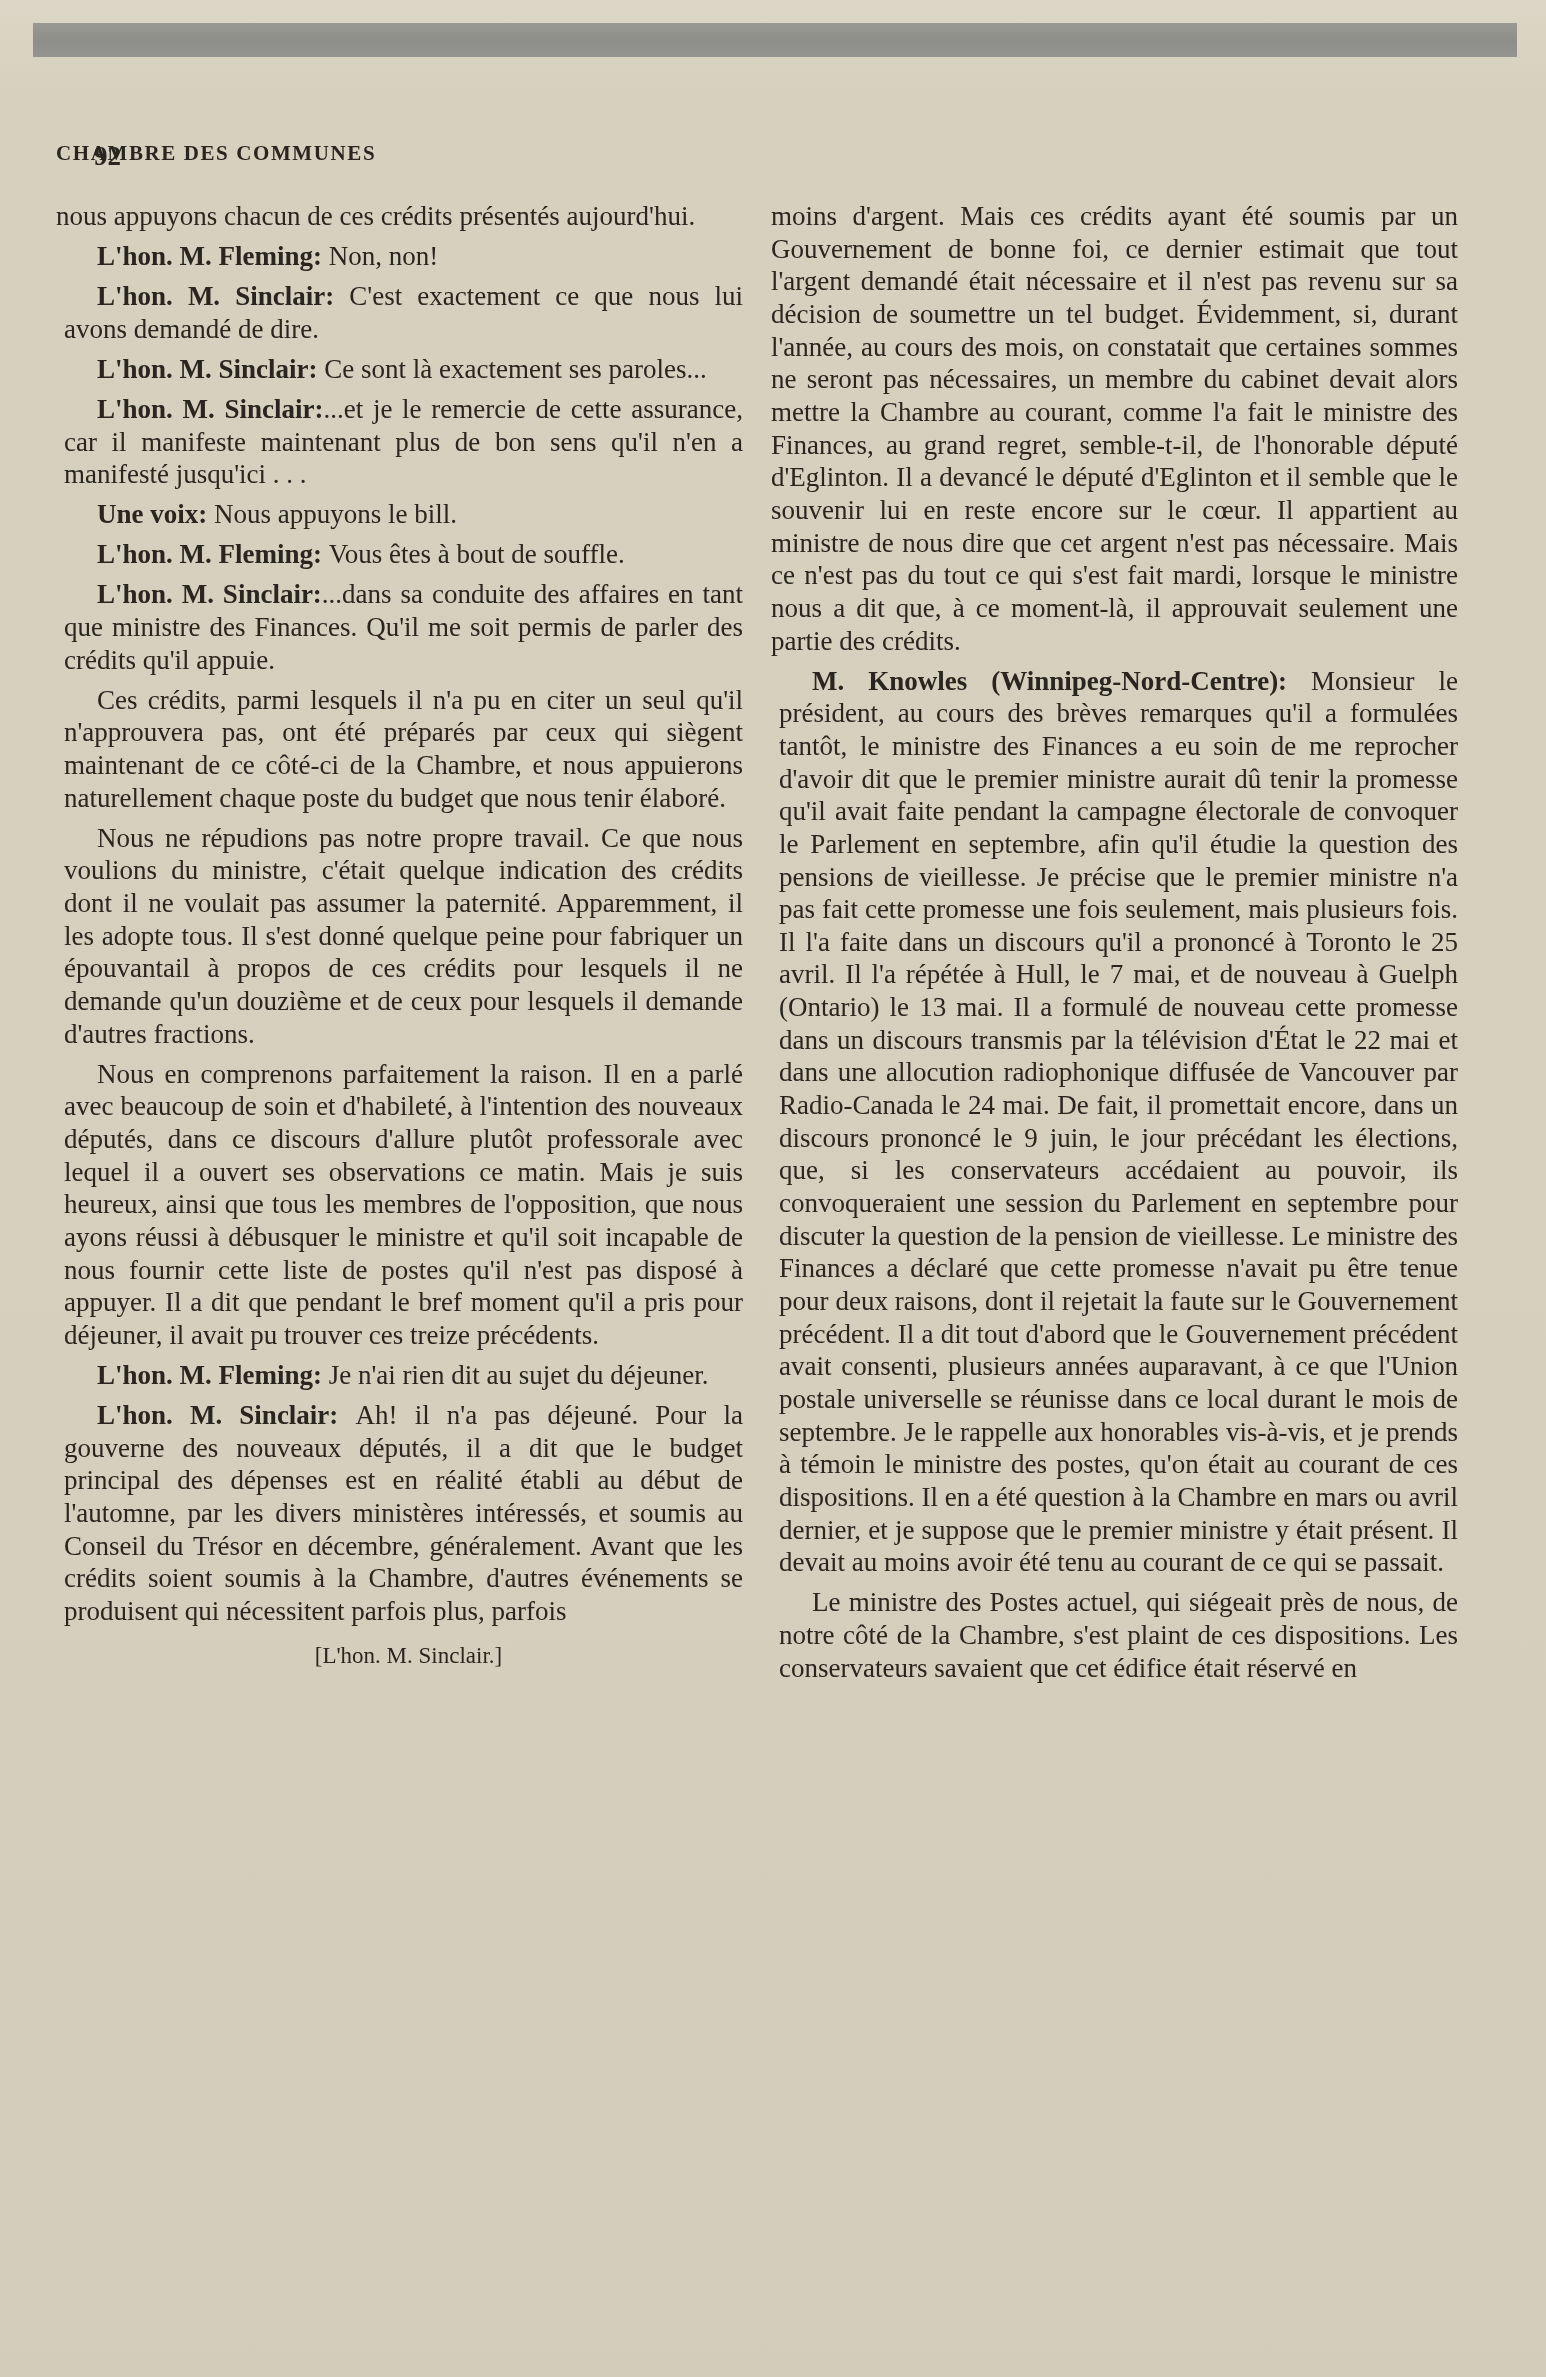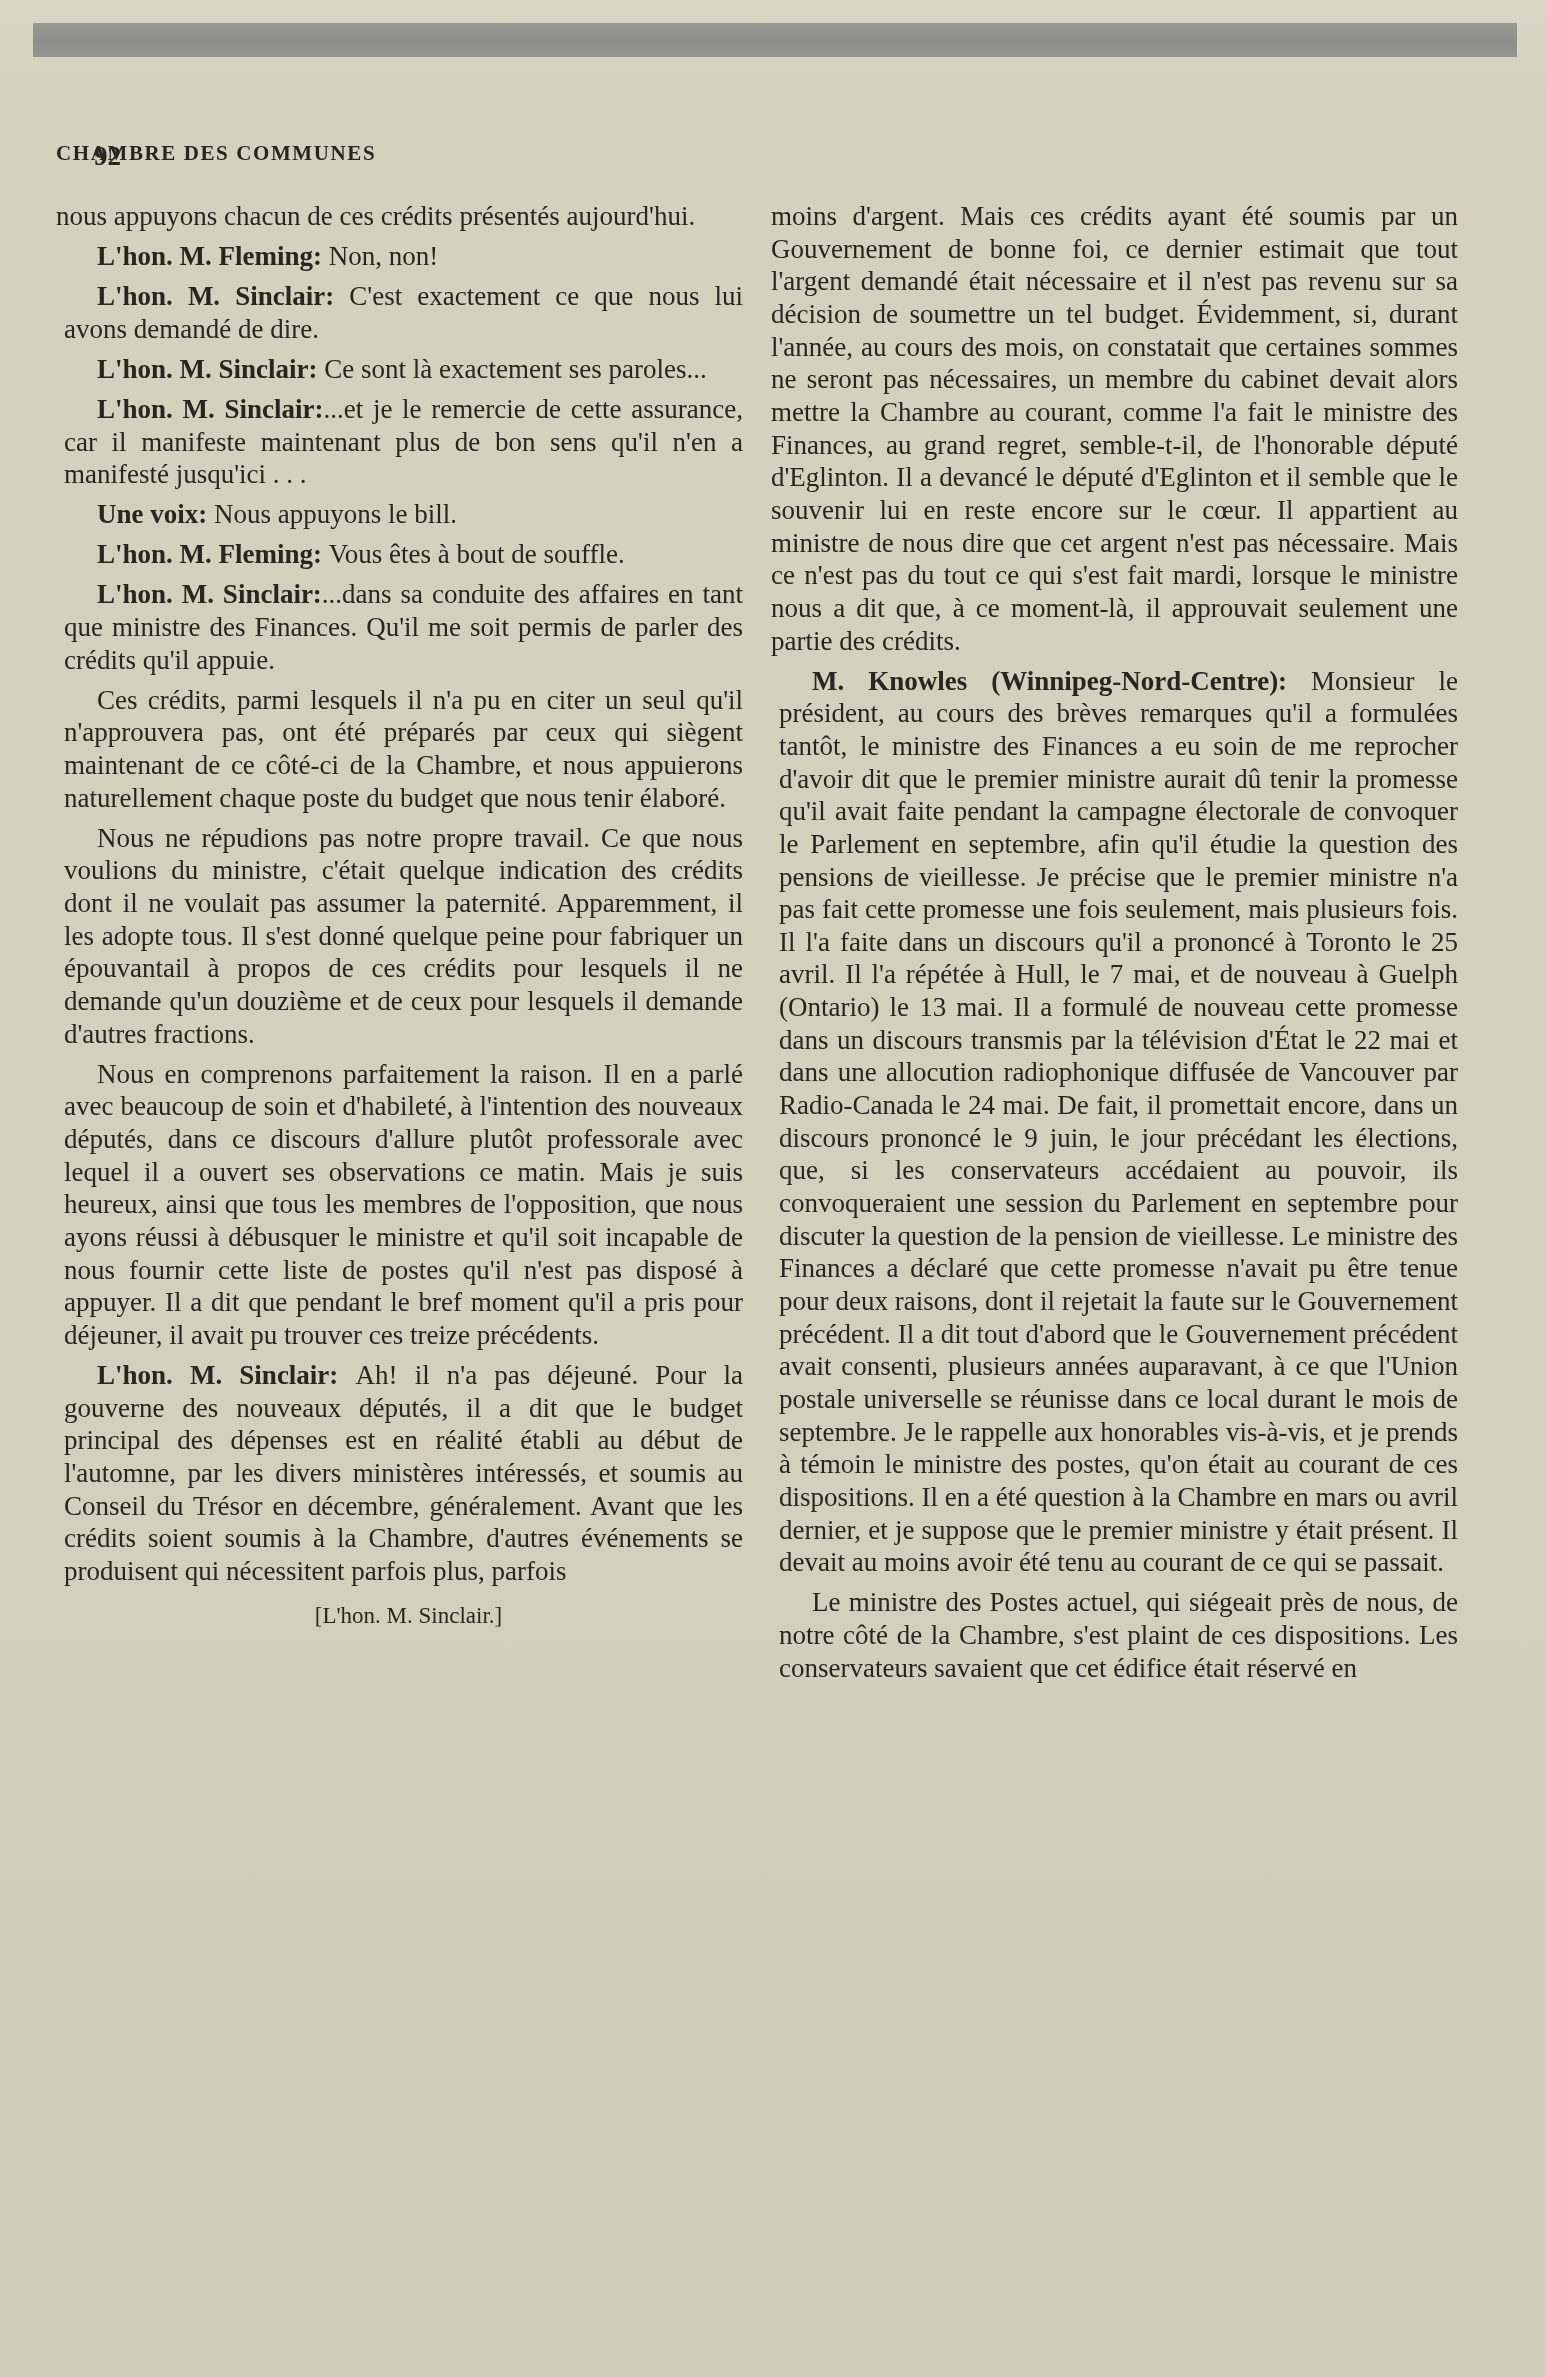--- a/index.html
+++ b/index.html
@@ -90,20 +90,21 @@
         <p class="para indent"><b class="speaker">L'hon. M. Fleming: </b><span>Non, non!</span></p>
         <p class="para indent"><b class="speaker">L'hon. M. Sinclair: </b><span>C'est exactement ce que nous lui avons demandé de dire.</span></p>
         <p class="para indent"><b class="speaker">L'hon. M. Sinclair: </b><span>Ce sont là exactement ses paroles...</span></p>
         <p class="para indent"><b class="speaker">L'hon. M. Sinclair:</b><span>...et je le remercie de cette assurance, car il manifeste maintenant plus de bon sens qu'il n'en a manifesté jusqu'ici . . .</span></p>
         <p class="para indent"><b class="speaker">Une voix: </b><span>Nous appuyons le bill.</span></p>
         <p class="para indent"><b class="speaker">L'hon. M. Fleming: </b><span>Vous êtes à bout de souffle.</span></p>
         <p class="para indent"><b class="speaker">L'hon. M. Sinclair:</b><span>...dans sa conduite des affaires en tant que ministre des Finances. Qu'il me soit permis de parler des crédits qu'il appuie.</span></p>
         <p class="para indent"><b class="speaker"></b><span>Ces crédits, parmi lesquels il n'a pu en citer un seul qu'il n'approuvera pas, ont été préparés par ceux qui siègent maintenant de ce côté-ci de la Chambre, et nous appuierons naturellement chaque poste du budget que nous tenir élaboré.</span></p>
         <p class="para indent"><b class="speaker"></b><span>Nous ne répudions pas notre propre travail. Ce que nous voulions du ministre, c'était quelque indication des crédits dont il ne voulait pas assumer la paternité. Apparemment, il les adopte tous. Il s'est donné quelque peine pour fabriquer un épouvantail à propos de ces crédits pour lesquels il ne demande qu'un douzième et de ceux pour lesquels il demande d'autres fractions.</span></p>
         <p class="para indent"><b class="speaker"></b><span>Nous en comprenons parfaitement la raison. Il en a parlé avec beaucoup de soin et d'habileté, à l'intention des nouveaux députés, dans ce discours d'allure plutôt professorale avec lequel il a ouvert ses observations ce matin. Mais je suis heureux, ainsi que tous les membres de l'opposition, que nous ayons réussi à débusquer le ministre et qu'il soit incapable de nous fournir cette liste de postes qu'il n'est pas disposé à appuyer. Il a dit que pendant le bref moment qu'il a pris pour déjeuner, il avait pu trouver ces treize précédents.</span></p>
+        <p class="para indent"><b class="speaker">L'hon. M. Fleming: </b><span>Je n'ai rien dit au sujet du déjeuner.</span></p>
         <p class="para indent"><b class="speaker">L'hon. M. Sinclair: </b><span>Ah! il n'a pas déjeuné. Pour la gouverne des nouveaux députés, il a dit que le budget principal des dépenses est en réalité établi au début de l'automne, par les divers ministères intéressés, et soumis au Conseil du Trésor en décembre, généralement. Avant que les crédits soient soumis à la Chambre, d'autres événements se produisent qui nécessitent parfois plus, parfois</span></p>
         <p class="footnote">[L'hon. M. Sinclair.]</p>
       </div>
 
       <div class="col">
         <p class="para first"><b class="speaker"></b><span>moins d'argent. Mais ces crédits ayant été soumis par un Gouvernement de bonne foi, ce dernier estimait que tout l'argent demandé était nécessaire et il n'est pas revenu sur sa décision de soumettre un tel budget. Évidemment, si, durant l'année, au cours des mois, on constatait que certaines sommes ne seront pas nécessaires, un membre du cabinet devait alors mettre la Chambre au courant, comme l'a fait le ministre des Finances, au grand regret, semble-t-il, de l'honorable député d'Eglinton. Il a devancé le député d'Eglinton et il semble que le souvenir lui en reste encore sur le cœur. Il appartient au ministre de nous dire que cet argent n'est pas nécessaire. Mais ce n'est pas du tout ce qui s'est fait mardi, lorsque le ministre nous a dit que, à ce moment-là, il approuvait seulement une partie des crédits.</span></p>
         <p class="para indent"><b class="speaker">M. Knowles (Winnipeg-Nord-Centre): </b><span>Monsieur le président, au cours des brèves remarques qu'il a formulées tantôt, le ministre des Finances a eu soin de me reprocher d'avoir dit que le premier ministre aurait dû tenir la promesse qu'il avait faite pendant la campagne électorale de convoquer le Parlement en septembre, afin qu'il étudie la question des pensions de vieillesse. Je précise que le premier ministre n'a pas fait cette promesse une fois seulement, mais plusieurs fois. Il l'a faite dans un discours qu'il a prononcé à Toronto le 25 avril. Il l'a répétée à Hull, le 7 mai, et de nouveau à Guelph (Ontario) le 13 mai. Il a formulé de nouveau cette promesse dans un discours transmis par la télévision d'État le 22 mai et dans une allocution radiophonique diffusée de Vancouver par Radio-Canada le 24 mai. De fait, il promettait encore, dans un discours prononcé le 9 juin, le jour précédant les élections, que, si les conservateurs accédaient au pouvoir, ils convoqueraient une session du Parlement en septembre pour discuter la question de la pension de vieillesse. Le ministre des Finances a déclaré que cette promesse n'avait pu être tenue pour deux raisons, dont il rejetait la faute sur le Gouvernement précédent. Il a dit tout d'abord que le Gouvernement précédent avait consenti, plusieurs années auparavant, à ce que l'Union postale universelle se réunisse dans ce local durant le mois de septembre. Je le rappelle aux honorables vis-à-vis, et je prends à témoin le ministre des postes, qu'on était au courant de ces dispositions. Il en a été question à la Chambre en mars ou avril dernier, et je suppose que le premier ministre y était présent. Il devait au moins avoir été tenu au courant de ce qui se passait.</span></p>
         <p class="para indent"><b class="speaker"></b><span>Le ministre des Postes actuel, qui siégeait près de nous, de notre côté de la Chambre, s'est plaint de ces dispositions. Les conservateurs savaient que cet édifice était réservé en</span></p>
       </div>
 

